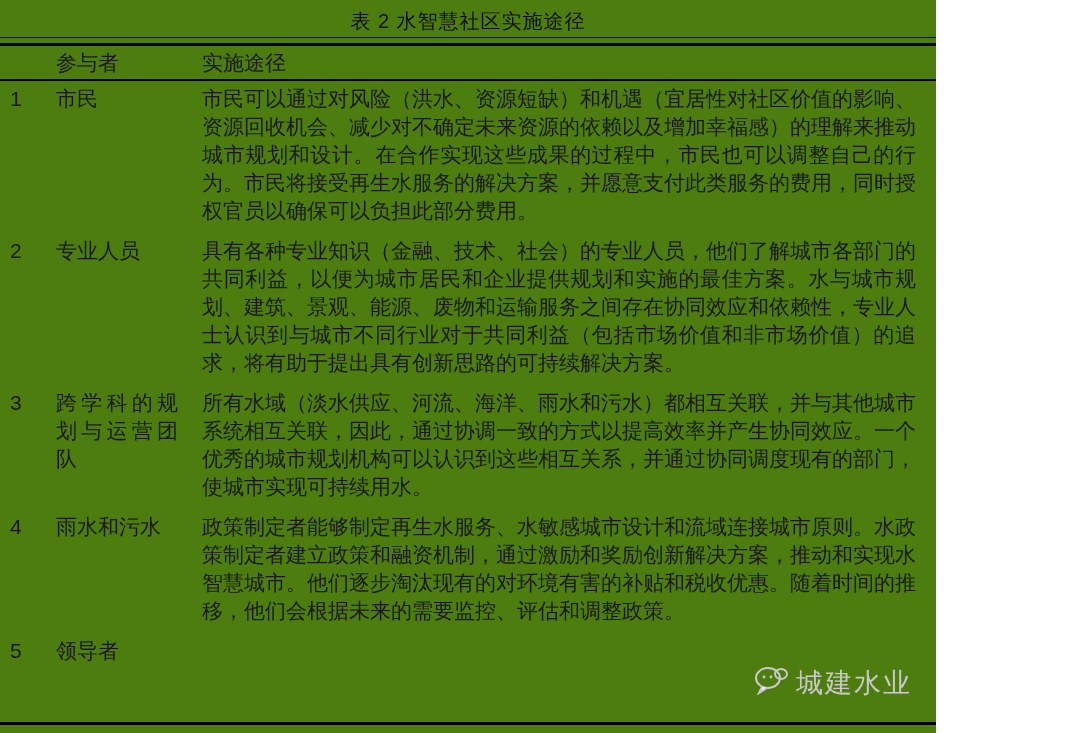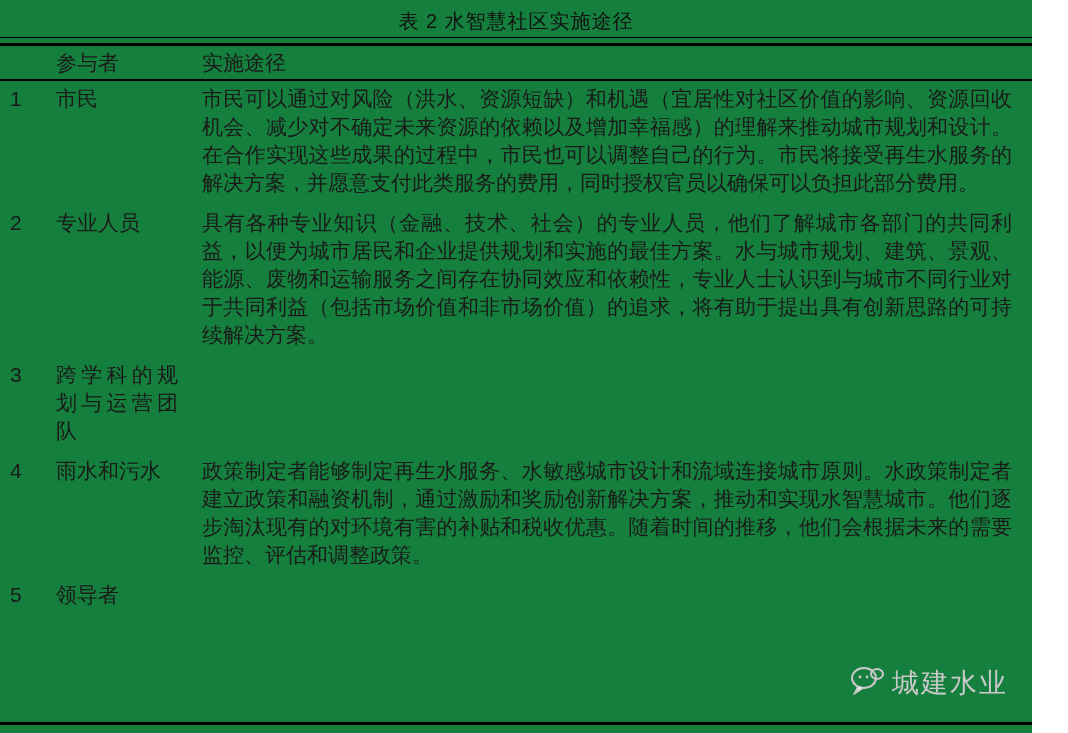--- a/index.html
+++ b/index.html
@@ -2,23 +2,23 @@
 <html><head>
 <meta charset="utf-8">
 <style>
   html, body {
     margin: 0;
     padding: 0;
     background: #ffffff;
   }
   #page {
     position: relative;
-    width: 1032px;
+    width: 936px;
     height: 733px;
-    background: #15803d;
+    background: #4d7c0f;
     color: #1a1a1a;
     font-family: "Liberation Sans", "DejaVu Sans", sans-serif;
     overflow: hidden;
   }
   .title {
     padding-top: 7px;
     height: 28px;
     line-height: 28px;
     text-align: center;
     font-size: 20px;
@@ -114,20 +114,21 @@
 
     <div class="trow">
       <div class="col-index">2</div>
       <div class="col-participant">专业人员</div>
       <div class="col-pathway">具有各种专业知识（金融、技术、社会）的专业人员，他们了解城市各部门的共同利益，以便为城市居民和企业提供规划和实施的最佳方案。水与城市规划、建筑、景观、能源、废物和运输服务之间存在协同效应和依赖性，专业人士认识到与城市不同行业对于共同利益（包括市场价值和非市场价值）的追求，将有助于提出具有创新思路的可持续解决方案。</div>
     </div>
 
     <div class="trow">
       <div class="col-index">3</div>
       <div class="col-participant">跨学科的规划与运营团队</div>
+      <div class="col-pathway">所有水域（淡水供应、河流、海洋、雨水和污水）都相互关联，并与其他城市系统相互关联，因此，通过协调一致的方式以提高效率并产生协同效应。一个优秀的城市规划机构可以认识到这些相互关系，并通过协同调度现有的部门，使城市实现可持续用水。</div>
     </div>
 
     <div class="trow">
       <div class="col-index">4</div>
       <div class="col-participant">雨水和污水</div>
       <div class="col-pathway">政策制定者能够制定再生水服务、水敏感城市设计和流域连接城市原则。水政策制定者建立政策和融资机制，通过激励和奖励创新解决方案，推动和实现水智慧城市。他们逐步淘汰现有的对环境有害的补贴和税收优惠。随着时间的推移，他们会根据未来的需要监控、评估和调整政策。</div>
     </div>
 
     <div class="trow">
       <div class="col-index">5</div>

